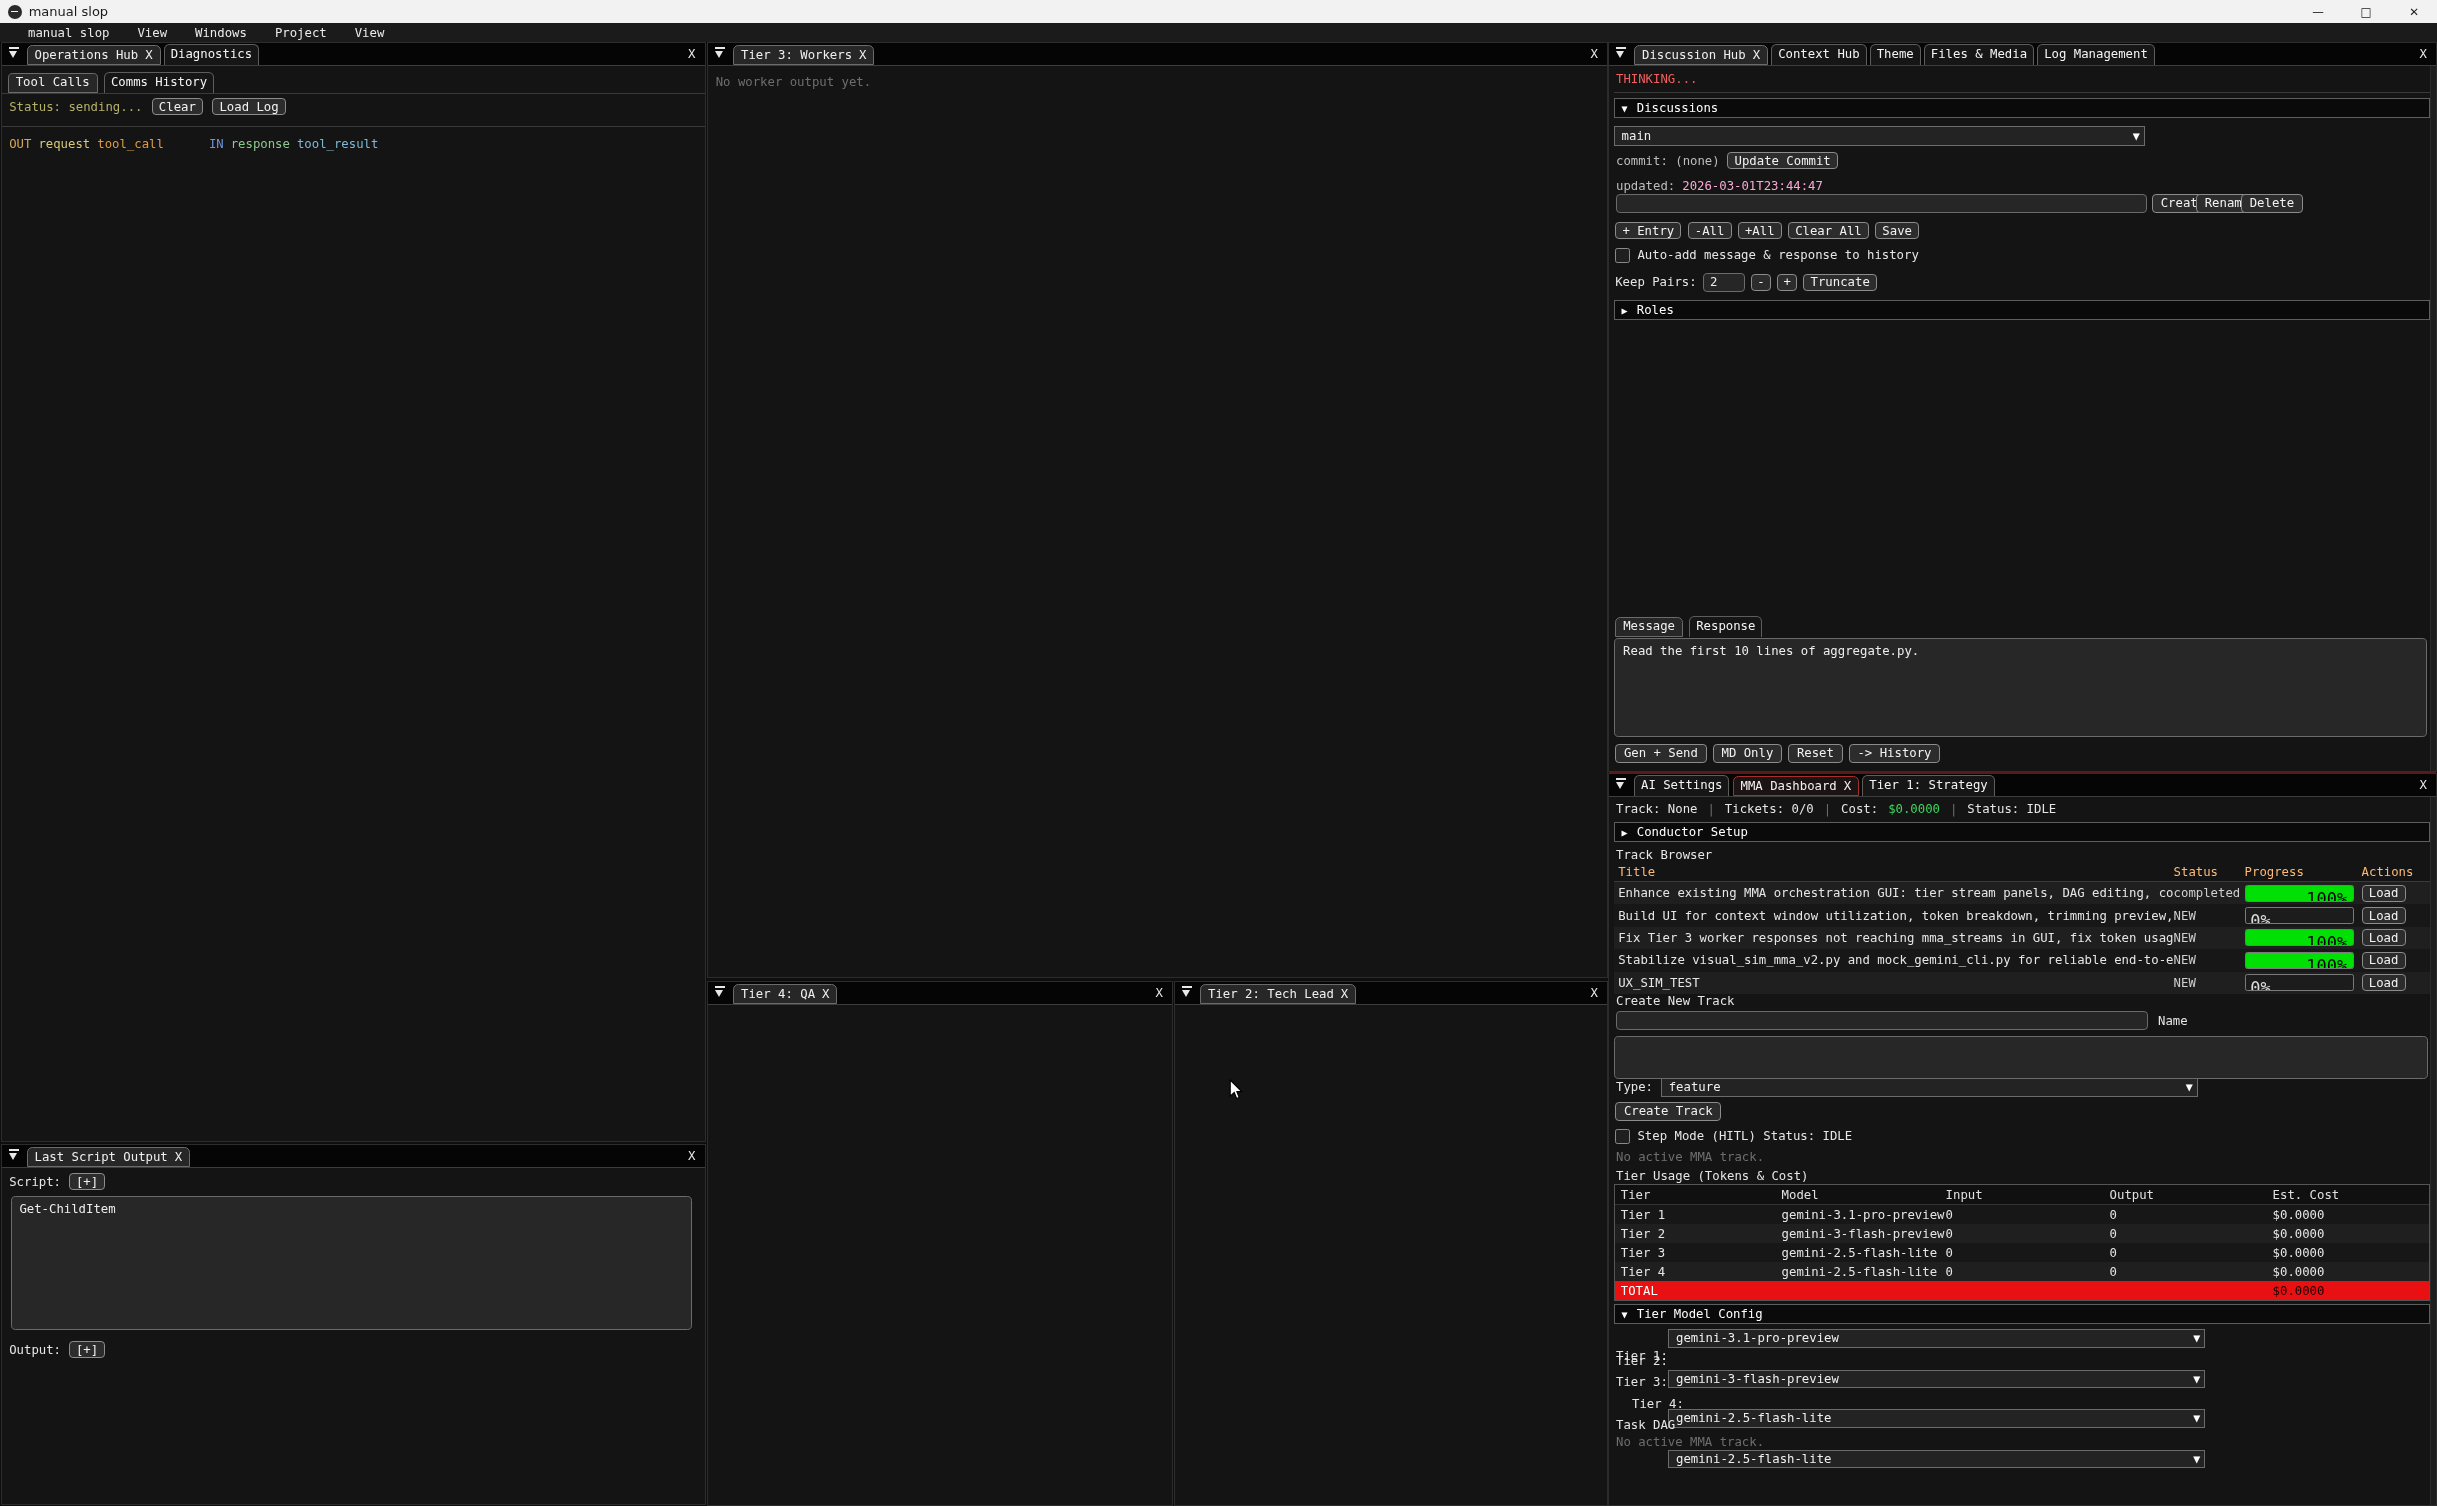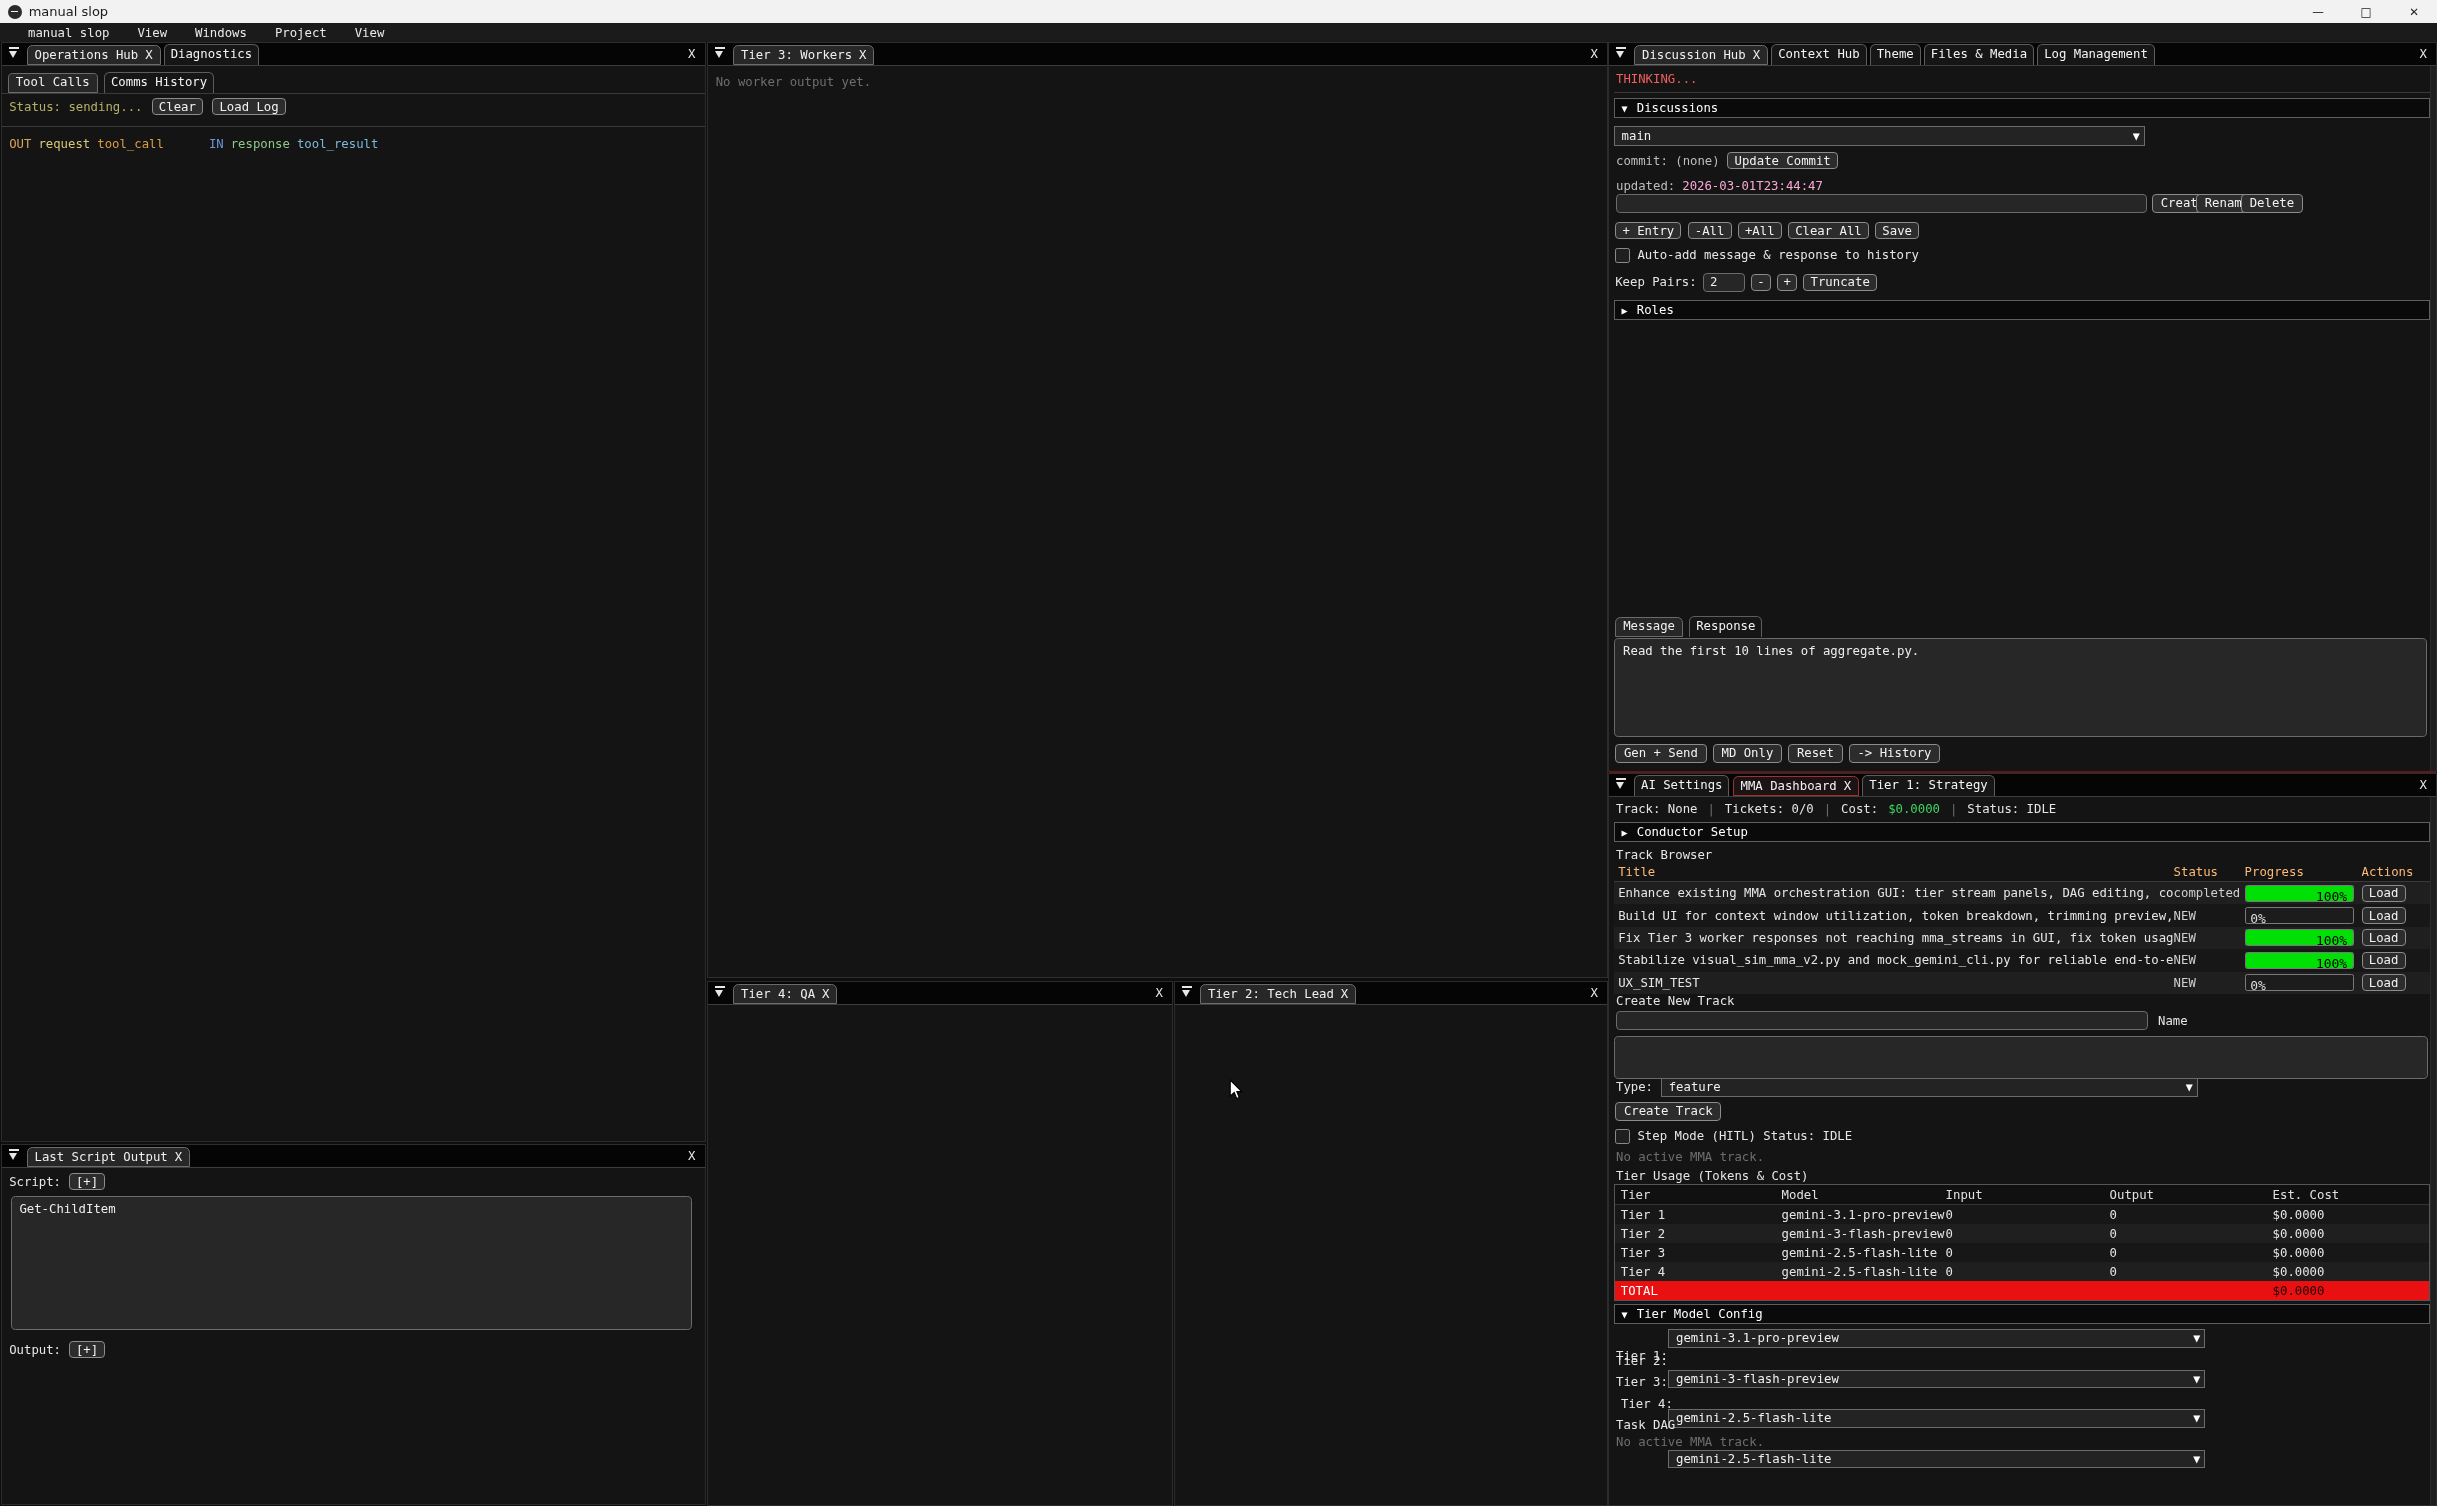--- a/index.html
+++ b/index.html
@@ -58,21 +58,21 @@
   .ttable .thead { display:flex; height:20px; align-items:center; color:#fdba74; border-bottom:0.8px solid #3a3a3a; }
   .trow { display:flex; height:22.4px; align-items:center; }
   .stripe0 { background:#1f1f1f; } .stripe1 { background:#171717; }
   .c-title { width:560px; padding-left:4.6px; overflow:hidden; white-space:nowrap; }
   .c-status { width:71px; }
   .c-prog { width:117px; }
   .c-act { flex:1; }
   .pbar { position:relative; width:109px; height:17px; background:#1c1c1c; border:0.8px solid #7a7a7a;
           border-radius:2.3px; overflow:hidden; }
   .pb-fill { position:absolute; left:0; top:0; bottom:0; background:#00e005; }
-  .pb-label { position:absolute; left:4.6px; top:3px; font-size:13px; color:#dcdcdc; }
+  .pb-label { position:absolute; left:4.6px; top:3px; font-size:17px; color:#dcdcdc; }
   .pb-label.on-fill { left:auto; right:5.4px; color:#000; }
 
   
   .utable { position:absolute; border:0.8px solid #555; }
   .utable .urow { display:flex; height:19px; align-items:center; }
   .utable .uhead { height:20px; background:#101010; border-bottom:0.8px solid #333; color:#e0e0e0; }
   .u1 { width:167px; padding-left:6.2px; } .u2 { width:164px; } .u3 { width:164px; } .u4 { width:163px; } .u5 { flex:1; }
   .total-row { background:#e81010; color:#fff; }
   .total-row .u5 { color:#1c0000; }
 
@@ -450,21 +450,21 @@
     <div class="abs" style="left:7px; top:580px;">Tier 2:</div>
     <div class="sel abs" style="left:59px; top:577px; width:537px; height:18.5px;">
       <span>gemini-3-flash-preview</span>
         <span class="arr">▼</span>
     </div>
     <div class="abs" style="left:7px; top:601px;">Tier 3:</div>
     <div class="sel abs" style="left:59px; top:598px; width:537px; height:18.5px;">
       <span>gemini-2.5-flash-lite</span>
         <span class="arr">▼</span>
     </div>
-    <div class="abs" style="left:12px; top:623px;text-align:center;">Tier 4:</div>
+    <div class="abs" style="left:23px; top:623px;text-align:center;">Tier 4:</div>
     <div class="sel abs" style="left:59px; top:620px; width:537px; height:18.5px;">
       <span>gemini-2.5-flash-lite</span>
         <span class="arr">▼</span>
     </div>
 
     <div class="abs" style="left:7px; top:644px;">Task DAG</div>
     <div class="abs muted" style="left:7px; top:661px;">No active MMA track.</div>
 
     <div class="scrollbar" style="right:0; top:23px; bottom:0;"></div>
   </div>

